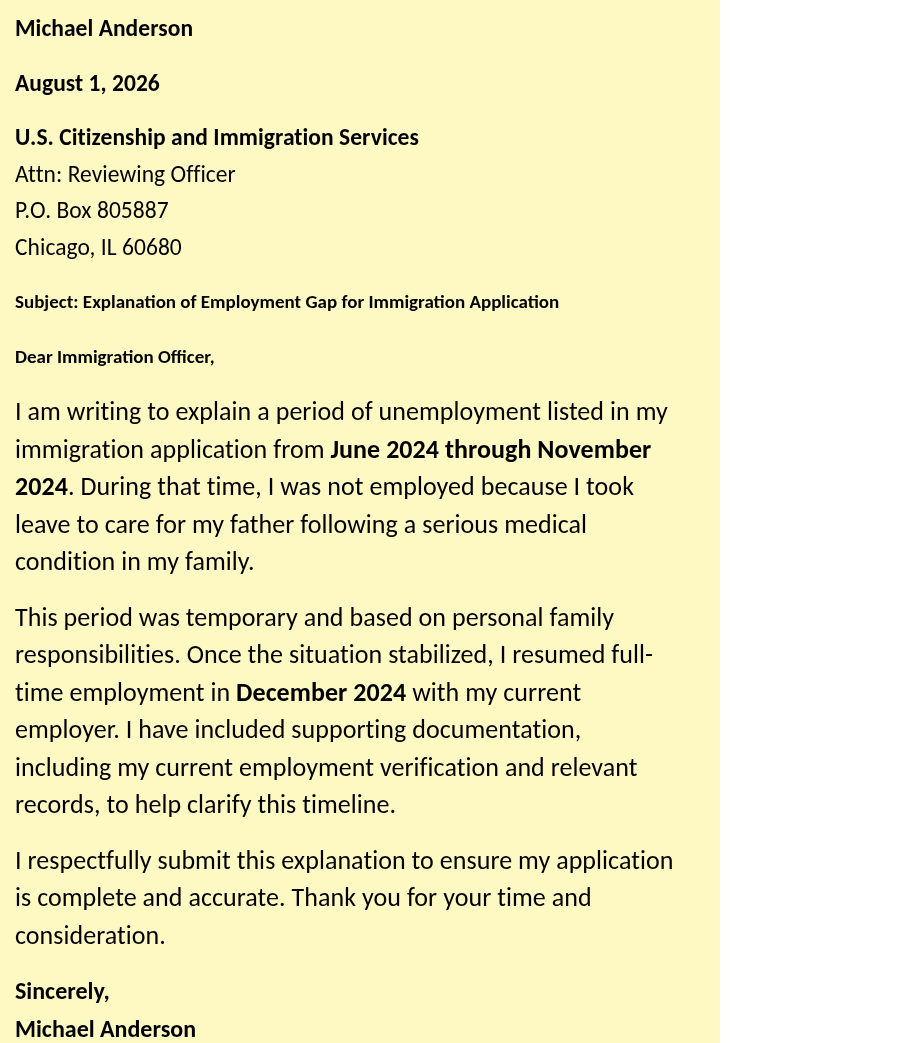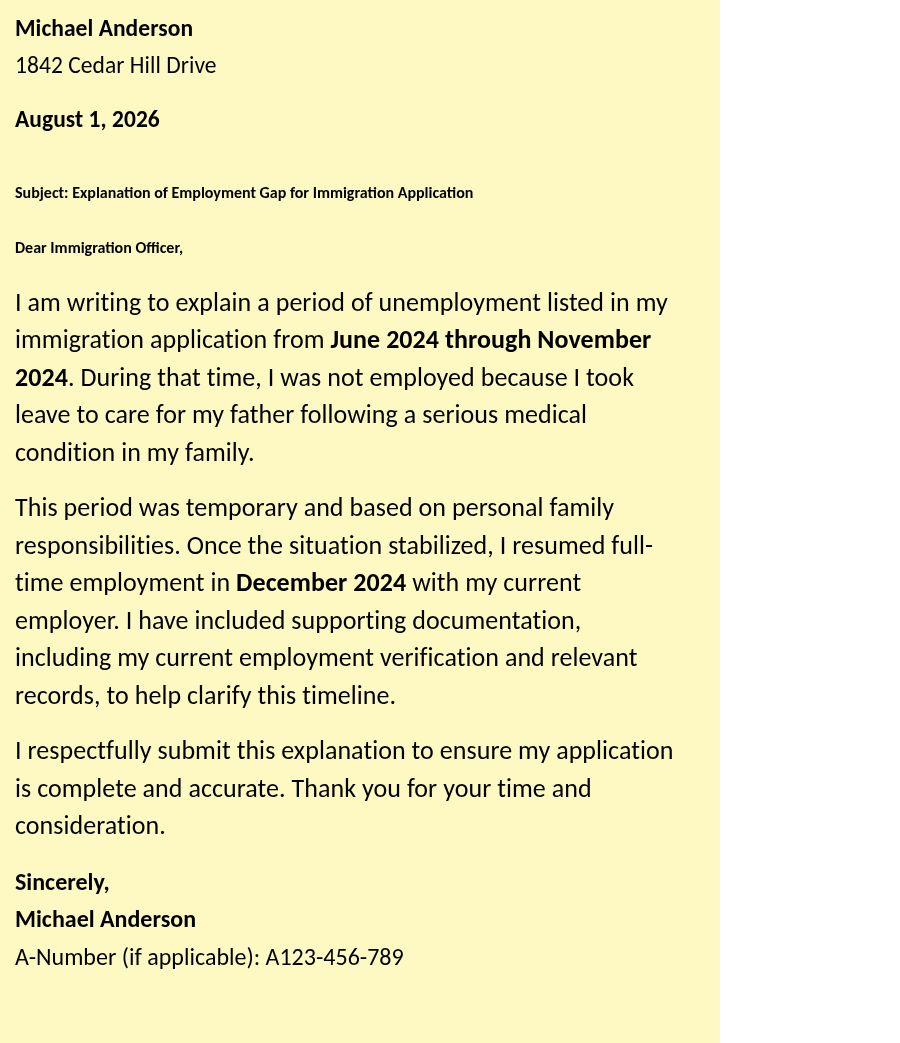--- a/index.html
+++ b/index.html
@@ -42,52 +42,57 @@
     line-height: 37.5px;
     letter-spacing: 0.05px;
     margin: 0 0 18px 0;
     max-width: 850px;
     text-align: left;
   }
   .para:last-child {
     margin-bottom: 0;
   }
   .standalone {
-    font-size: 16px;
+    font-size: 19px;
     line-height: 37px;
     margin: 0 0 18px 0;
     font-weight: 700;
   }
   .sig-line {
     font-size: 24px;
     line-height: 37.5px;
     white-space: nowrap;
   }
   b, strong {
     font-weight: 700;
   }
 </style>
 </head>
 <body>
 
 <div class="page">
 
   <div class="block">
     <div class="line bold">Michael Anderson</div>
-    <div class="line">1842 Cedar Hill Drive</div>
   </div>
 
   <div class="gap-sm"></div>
 
   <div class="block">
     <div class="line bold">August 1, 2026</div>
   </div>
 
   <div class="gap-sm"></div>
 
+  <div class="block">
+    <div class="line bold">U.S. Citizenship and Immigration Services</div>
+    <div class="line">Attn: Reviewing Officer</div>
+    <div class="line">P.O. Box 805887</div>
+    <div class="line">Chicago, IL 60680</div>
+  </div>
 
   <div class="gap-sm"></div>
 
   <div class="standalone">Subject: Explanation of Employment Gap for Immigration Application</div>
 
   <div class="standalone">Dear Immigration Officer,</div>
 
   <p class="para"><span>I am writing to explain a period of unemployment listed in my immigration application from </span><b>June 2024 through November 2024</b><span>. During that time, I was not employed because I took leave to care for my father following a serious medical condition in my family.</span></p>
 
   <p class="para"><span>This period was temporary and based on personal family responsibilities. Once the situation stabilized, I resumed full-time employment in </span><b>December 2024</b><span> with my current employer. I have included supporting documentation, including my current employment verification and relevant records, to help clarify this timeline.</span></p>

